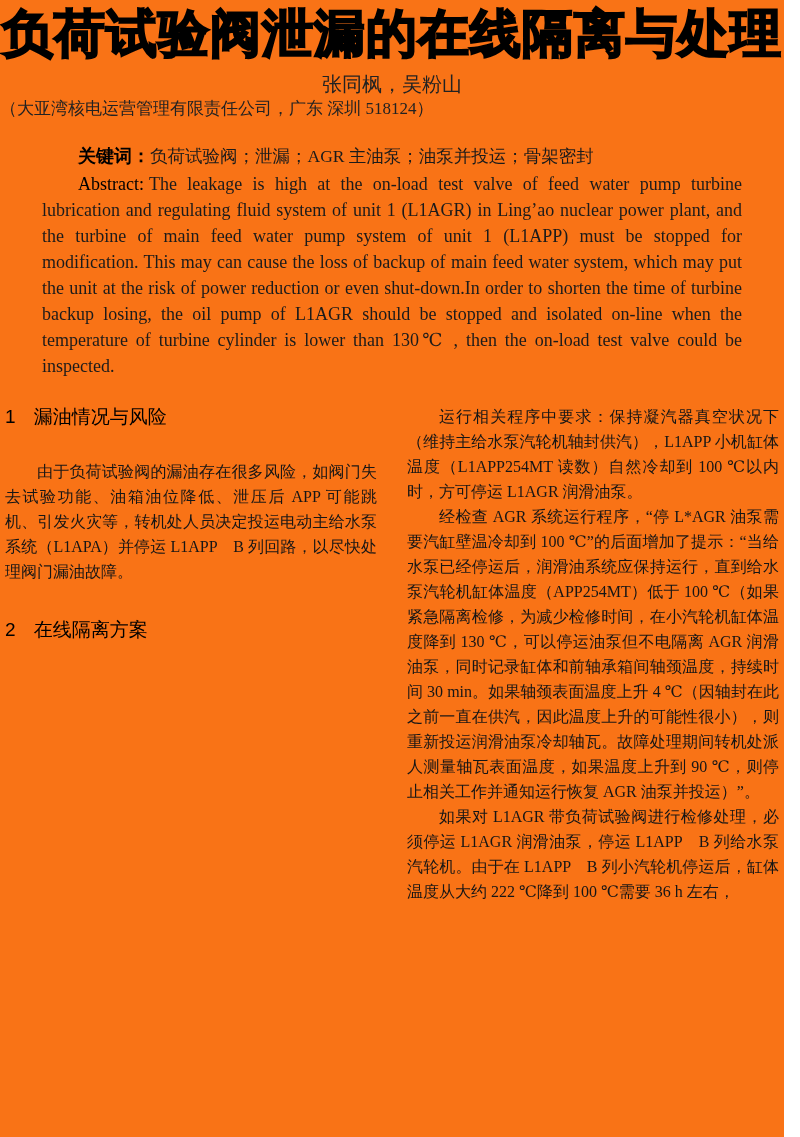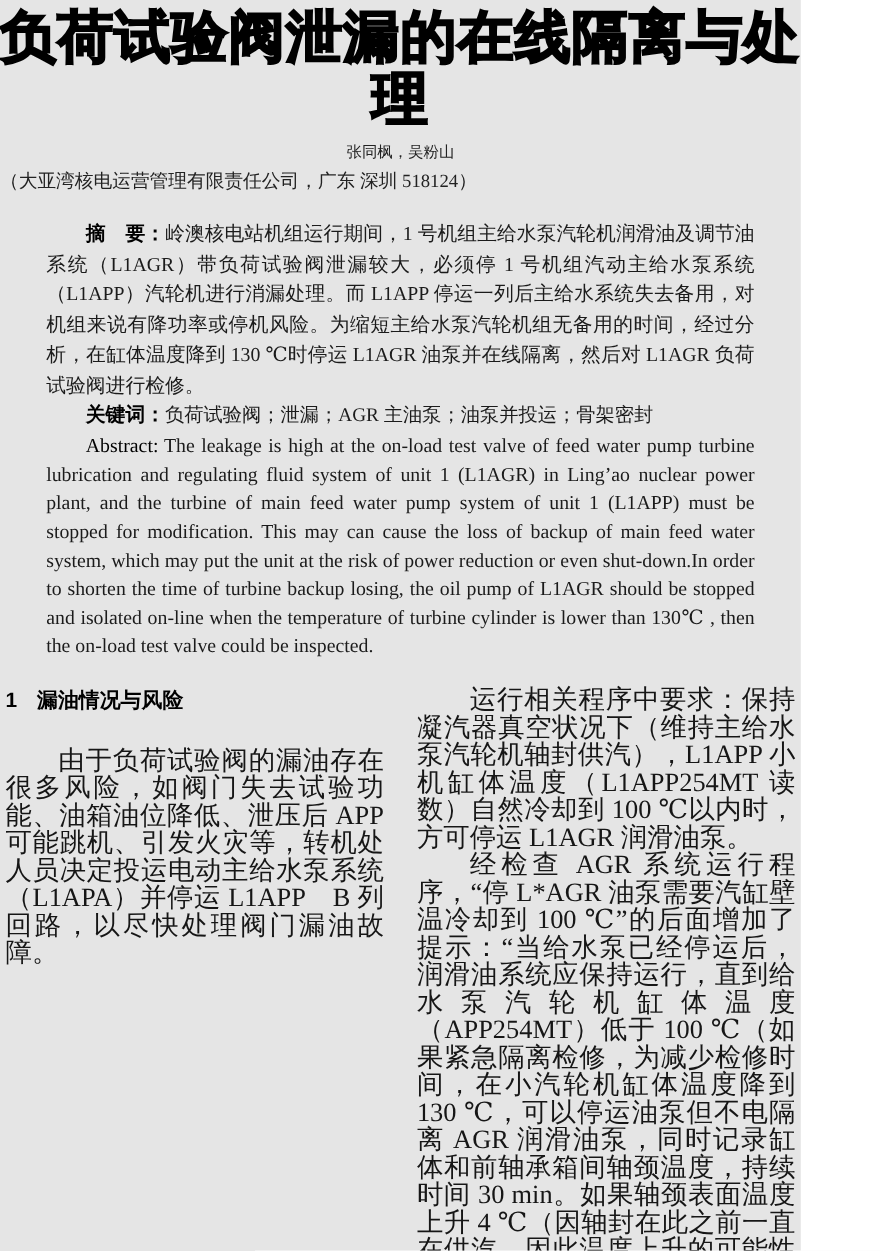--- a/index.html
+++ b/index.html
@@ -3,21 +3,21 @@
 <meta charset="utf-8">
 <style>
   * { margin: 0; padding: 0; box-sizing: border-box; }
   html, body { background: #ffffff; }
   body {
     width: 800px; height: 1137px;
     overflow: hidden;
     font-family: "Liberation Serif", "DejaVu Serif", serif;
     color: #1b1b1b;
   }
-  .page { width: 728px; height: 1137px; overflow: hidden; background: #e5e5e5; }
+  .page { width: 784px; height: 1137px; overflow: hidden; background: #f97316; }
 
   
   .title-zh {
     margin-top: 6px;
     text-align: center;
     font-family: "Liberation Sans", "DejaVu Sans", sans-serif;
     font-size: 51px;
     line-height: 56px;
     font-weight: 900;
     letter-spacing: 1px;
@@ -29,21 +29,21 @@
     text-align: center;
     font-family: "Liberation Sans", "DejaVu Sans", sans-serif;
     font-size: 19px;
     line-height: 26px;
     font-weight: 400;
     color: #373737;
   }
   .authors {
     margin-top: 0;
     text-align: center;
-    font-size: 14px;
+    font-size: 20px;
     line-height: 24px;
     color: #222;
   }
   .affiliation {
     text-align: left;
     font-size: 17px;
     line-height: 26px;
     color: #222;
   }
 
@@ -71,59 +71,59 @@
     display: flex;
     gap: 30px;
     margin: 25px 5px 0 5px;
   }
   .col {
     width: 380px;
     text-align: justify;
   }
   .sec-heading {
     font-family: "Liberation Sans", "DejaVu Sans", sans-serif;
-    font-weight: 700;
+    font-weight: 400;
     font-size: 19px;
     line-height: 26px;
     color: #000;
   }
   .sec-heading .sec-num { margin-right: 0.95em; }
   .sec-heading.first { margin-bottom: 29px; }
   .sec-heading.second { margin-top: 33px; }
   .body-p {
-    font-size: 24px;
+    font-size: 16px;
     line-height: 25px;
     text-indent: 2em;
     color: #161616;
   }
 </style>
 </head>
 <body>
 
 <div class="page">
 
   <h1 class="title-zh">负荷试验阀泄漏的在线隔离与处理</h1>
 
   <div class="title-en">
   </div>
 
   <div class="authors">张同枫，吴粉山</div>
   <div class="affiliation">（大亚湾核电运营管理有限责任公司，广东 深圳 518124）</div>
 
   <div class="frontmatter">
-    <p class="fm-p"><span class="label-zh">摘　要：</span><span>岭澳核电站机组运行期间，1 号机组主给水泵汽轮机润滑油及调节油系统（L1AGR）带负荷试验阀泄漏较大，必须停 1 号机组汽动主给水泵系统（L1APP）汽轮机进行消漏处理。而 L1APP 停运一列后主给水系统失去备用，对机组来说有降功率或停机风险。为缩短主给水泵汽轮机组无备用的时间，经过分析，在缸体温度降到 130 ℃时停运 L1AGR 油泵并在线隔离，然后对 L1AGR 负荷试验阀进行检修。</span></p>
     <p class="fm-p"><span class="label-zh">关键词：</span><span class="kw-zh">负荷试验阀；泄漏；AGR 主油泵；油泵并投运；骨架密封</span></p>
     <p class="fm-p en"><span class="label-en">Abstract:</span><span>The leakage is high at the on-load test valve of feed water pump turbine lubrication and regulating fluid system of unit 1 (L1AGR) in Ling’ao nuclear power plant, and the turbine of main feed water pump system of unit 1 (L1APP) must be stopped for modification. This may can cause the loss of backup of main feed water system, which may put the unit at the risk of power reduction or even shut-down.In order to shorten the time of turbine backup losing, the oil pump of L1AGR should be stopped and isolated on-line when the temperature of turbine cylinder is lower than 130℃ , then the on-load test valve could be inspected.</span></p>
   </div>
 
   <div class="body-cols">
 
     <div class="col">
       <h2 class="sec-heading first"><span class="sec-num">1</span><span>漏油情况与风险</span></h2>
       <p class="body-p">由于负荷试验阀的漏油存在很多风险，如阀门失去试验功能、油箱油位降低、泄压后 APP 可能跳机、引发火灾等，转机处人员决定投运电动主给水泵系统（L1APA）并停运 L1APP　B 列回路，以尽快处理阀门漏油故障。</p>
+      <h2 class="sec-heading second"><span class="sec-num">2</span><span>在线隔离方案</span></h2>
 
     </div>
 
     <div class="col">
       <p class="body-p">运行相关程序中要求：保持凝汽器真空状况下（维持主给水泵汽轮机轴封供汽），L1APP 小机缸体温度（L1APP254MT 读数）自然冷却到 100 ℃以内时，方可停运 L1AGR 润滑油泵。</p>
       <p class="body-p">经检查 AGR 系统运行程序，“停 L*AGR 油泵需要汽缸壁温冷却到 100 ℃”的后面增加了提示：“当给水泵已经停运后，润滑油系统应保持运行，直到给水泵汽轮机缸体温度（APP254MT）低于 100 ℃（如果紧急隔离检修，为减少检修时间，在小汽轮机缸体温度降到 130 ℃，可以停运油泵但不电隔离 AGR 润滑油泵，同时记录缸体和前轴承箱间轴颈温度，持续时间 30 min。如果轴颈表面温度上升 4 ℃（因轴封在此之前一直在供汽，因此温度上升的可能性很小），则重新投运润滑油泵冷却轴瓦。故障处理期间转机处派人测量轴瓦表面温度，如果温度上升到 90 ℃，则停止相关工作并通知运行恢复 AGR 油泵并投运）”。</p>
       <p class="body-p">如果对 L1AGR 带负荷试验阀进行检修处理，必须停运 L1AGR 润滑油泵，停运 L1APP　B 列给水泵汽轮机。由于在 L1APP　B 列小汽轮机停运后，缸体温度从大约 222 ℃降到 100 ℃需要 36 h 左右，</p>
     </div>
 
   </div>

